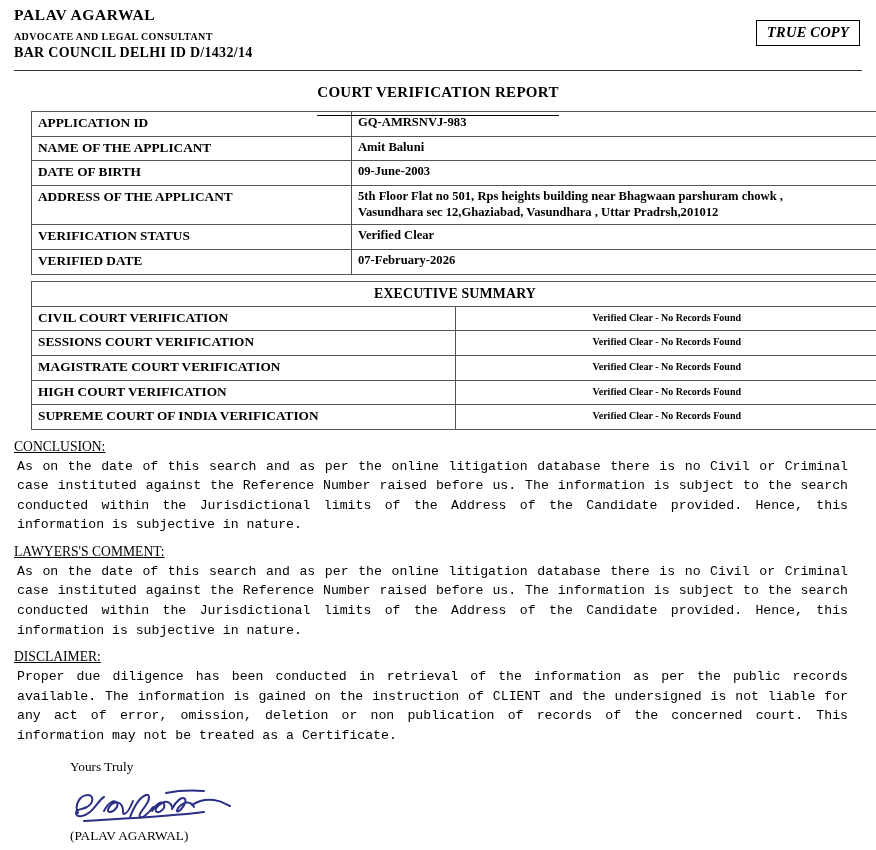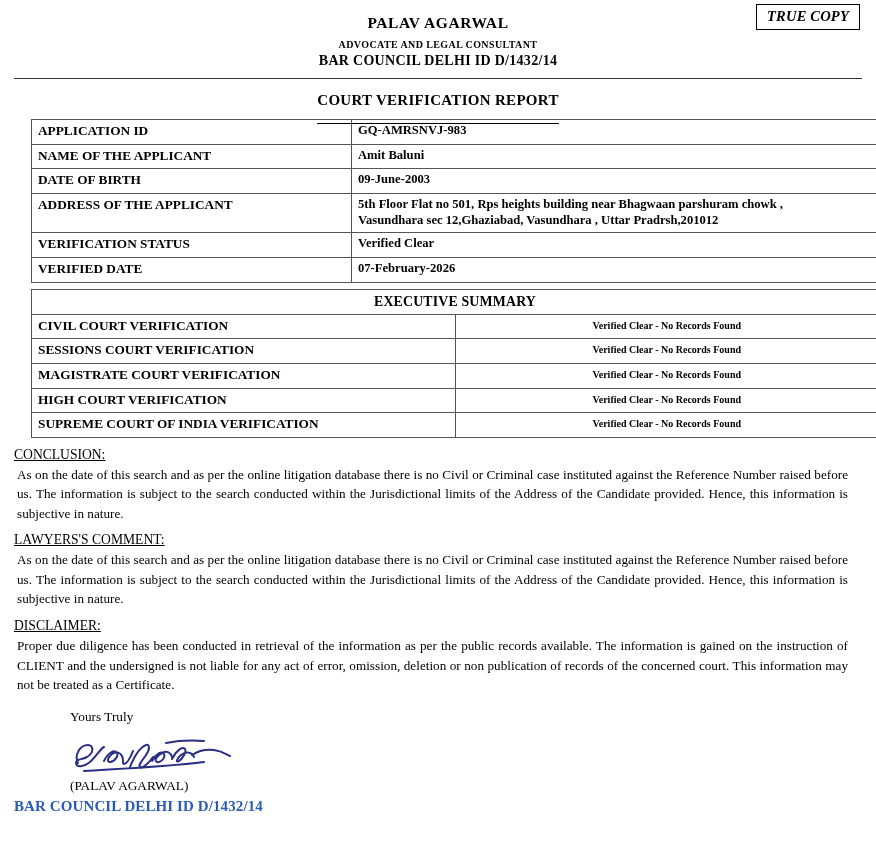--- a/index.html
+++ b/index.html
@@ -19,35 +19,34 @@
     position: relative;
     width: 876px;
     height: 850px;
     box-sizing: border-box;
     padding: 0 14px;
   }
 
   
   .truecopy {
     position: absolute;
-    top: 4px;
+    top: 20px;
     right: 16px;
     border: 1.5px solid #000;
     padding: 3px 10px 4px 10px;
     font-style: italic;
     font-weight: bold;
     font-size: 14.5px;
     letter-spacing: 0.2px;
     background: #fff;
   }
 
   
   .letterhead {
-    text-align: center;
-    padding-top: 14px;
+    padding-top: 6px;
   }
   .letterhead .l1 {
     font-weight: bold;
     font-size: 15.5px;
     letter-spacing: 0.6px;
   }
   .letterhead .l2 {
     font-weight: bold;
     font-size: 10px;
     letter-spacing: 0.4px;
@@ -138,20 +137,21 @@
     font-size: 13.6px;
     text-decoration: underline;
     margin-bottom: 2px;
   }
   .section-body {
     font-size: 13.2px;
     line-height: 1.48;
     text-align: justify;
     padding-left: 3px;
     padding-right: 14px;
+    font-family: Liberation Mono, monospace;
   }
 
   
   .sign-block {
     margin-top: 14px;
     padding-left: 56px;
   }
   .yours {
     font-size: 13.3px;
   }

